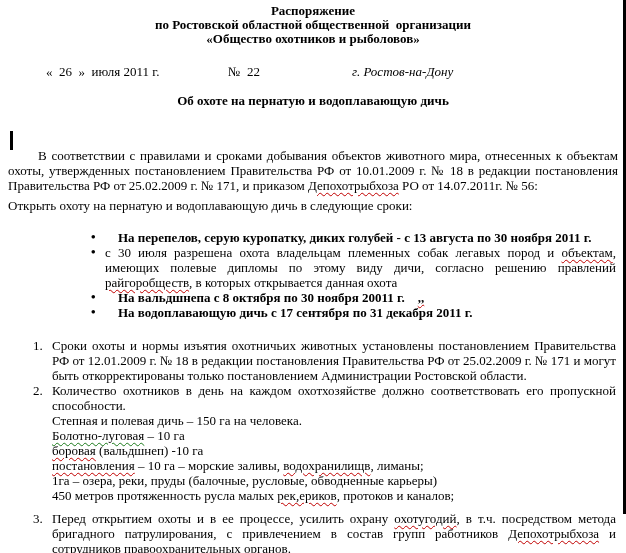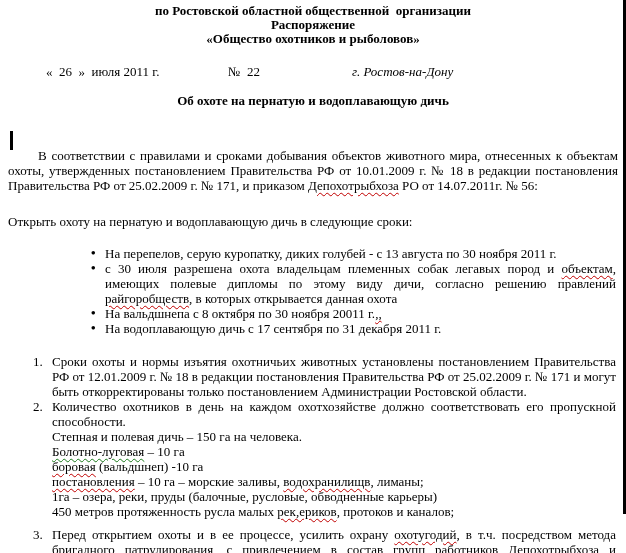--- a/index.html
+++ b/index.html
@@ -15,48 +15,48 @@
   }
   .doc { padding:4px 8px 0 8px; position:relative; }
   .title-line { text-align:center; font-weight:bold; line-height:14px; white-space:pre; }
   .dateline { position:relative; height:16px; margin-top:18px; }
   .dateline span { position:absolute; white-space:pre; }
   .dl-date { left:38px; }
   .dl-number { left:220px; }
   .dl-city { left:344px;font-style:italic; }
   .subject { text-align:center; font-weight:bold; margin-top:13px; }
   .intro { margin-top:40px; text-align:justify; text-indent:30px; }
-  .open-line { margin-top:21px; }
+  .open-line { margin-top:5px; }
   .bullets { margin-top:17px; margin-left:82px; margin-right:2px; list-style:none; }
   .bullets li { position:relative; padding-left:15px; text-align:justify; }
   .bullets li::before { content:"\2022"; position:absolute; left:1px; top:-1px; font-weight:bold; }
   .numbered { margin-top:18px; margin-left:25px; margin-right:2px; }
   .num-item { display:flex; }
   .num-item .num { width:19px; flex:none; }
   .num-item .body { flex:1; text-align:justify; }
   .gap8 { height:8px; }
-  .b { font-weight:normal; }
+  .b { font-weight:bold;margin-left:13px; }
   .sp-red {
     text-decoration-line:underline; text-decoration-style:wavy;
     text-decoration-color:#c00000; text-decoration-thickness:1px; text-underline-offset:2px;
   }
   .sp-green {
     text-decoration-line:underline; text-decoration-style:wavy;
     text-decoration-color:#1a7a1a; text-decoration-thickness:1px; text-underline-offset:2px;
   }
   .caret { position:absolute; left:10px; top:131px; width:3px; height:19px; background:#000; }
   .page-edge-right { position:absolute; right:0; top:0; width:3px; height:514px; background:#000; }
 </style>
 </head>
 <body>
 
 <div class="doc">
 
+  <div class="title-line">Распоряжение</div>
   <div class="title-line">по Ростовской областной общественной  организации</div>
-  <div class="title-line">Распоряжение</div>
   <div class="title-line">«Общество охотников и рыболовов»</div>
 
   <div class="dateline">
     <span class="dl-date">«  26  »  июля 2011 г.</span>
     <span class="dl-number">№  22</span>
     <span class="dl-city">г. Ростов-на-Дону</span>
   </div>
 
   <div class="subject">Об охоте на пернатую и водоплавающую дичь</div>
 

